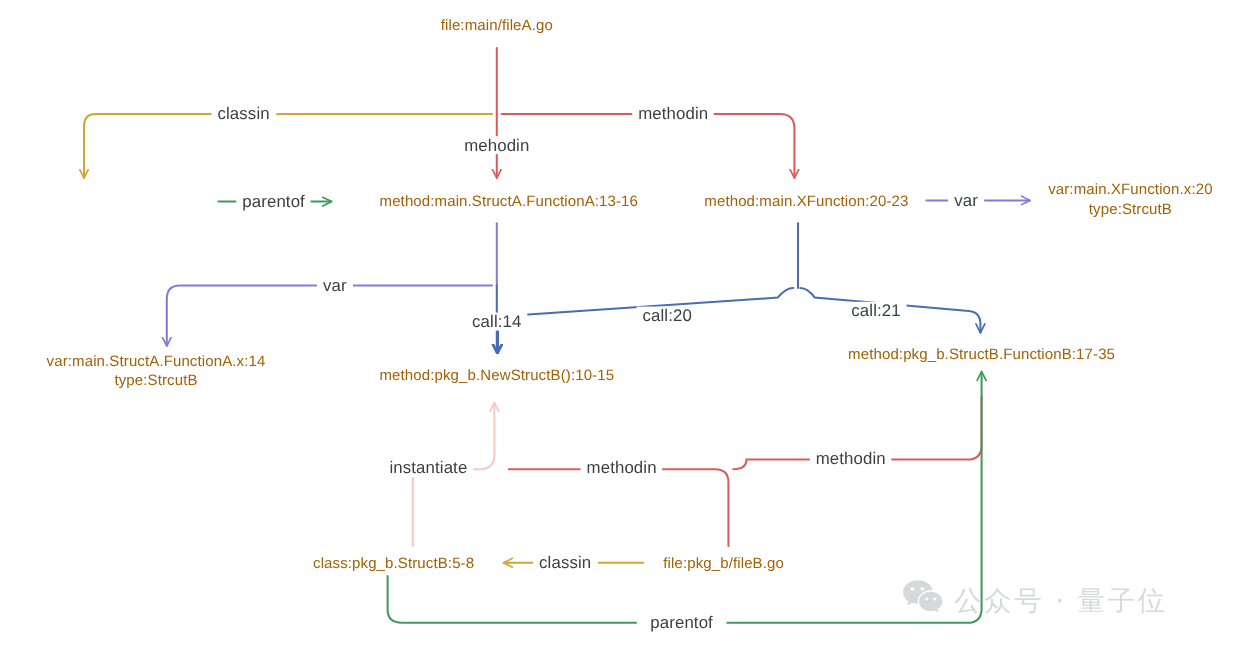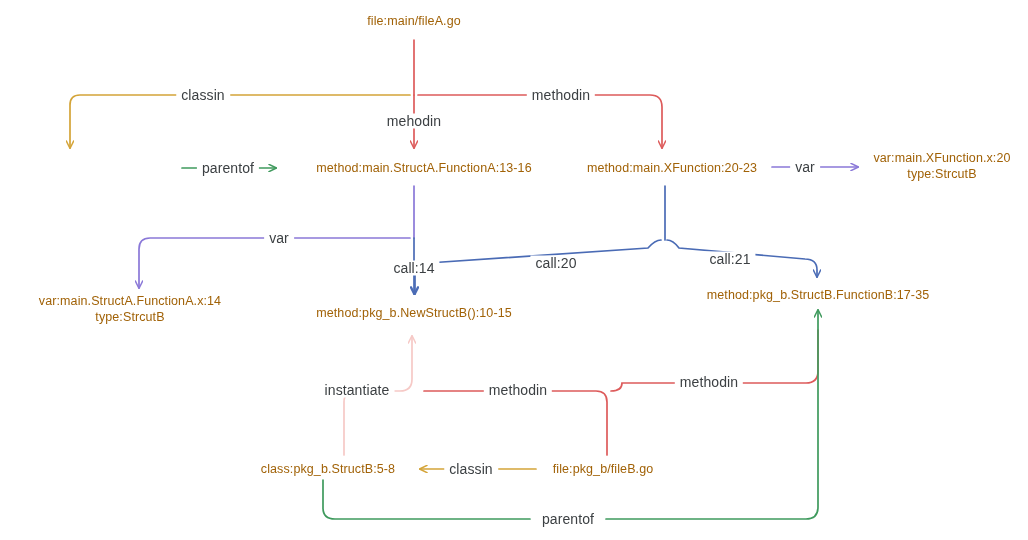--- a/index.html
+++ b/index.html
@@ -190,14 +190,29 @@
   <div class="edge-label" style="left:357px; top:390px;">instantiate</div>
 
   <div class="edge-label" style="left:518px; top:390px;">methodin</div>
 
   <div class="edge-label" style="left:709px; top:382px;">methodin</div>
 
   <div class="edge-label" style="left:471px; top:469px;">classin</div>
 
   <div class="edge-label" style="left:568px; top:519px;">parentof</div>
 
+  <div id="watermark">
+    <span class="wm-logo">
+      <svg width="34" height="29" viewBox="0 0 34 29" xmlns="http://www.w3.org/2000/svg">
+        <g fill="#b9bcc0">
+          <path d="M12.6 0.6C5.9 0.6 0.6 5.0 0.6 10.5c0 3.1 1.7 5.9 4.4 7.7l-1.1 3.4 3.9-2.0c1.4 0.4 2.8 0.6 4.3 0.6 0.3 0 0.7 0 1.0 0-0.2-0.7-0.3-1.4-0.3-2.2 0-5.2 5.0-9.4 11.2-9.4 0.4 0 0.8 0 1.2 0.1C24.2 4.2 19.0 0.6 12.6 0.6z"></path>
+          <circle cx="8.4" cy="7.7" r="1.6" fill="#ffffff"></circle>
+          <circle cx="16.6" cy="7.7" r="1.6" fill="#ffffff"></circle>
+          <path d="M33.4 18.2c0-4.5-4.4-8.1-9.8-8.1s-9.8 3.6-9.8 8.1 4.4 8.1 9.8 8.1c1.2 0 2.3-0.2 3.4-0.5l3.2 1.7-0.9-2.8C31.9 23.0 33.4 20.7 33.4 18.2z"></path>
+          <circle cx="20.3" cy="16.2" r="1.3" fill="#ffffff"></circle>
+          <circle cx="26.9" cy="16.2" r="1.3" fill="#ffffff"></circle>
+        </g>
+      </svg>
+    </span>
+    <span class="wm-text">公众号 · 量子位</span>
+  </div>
 
 </div>
 
 </body></html>

